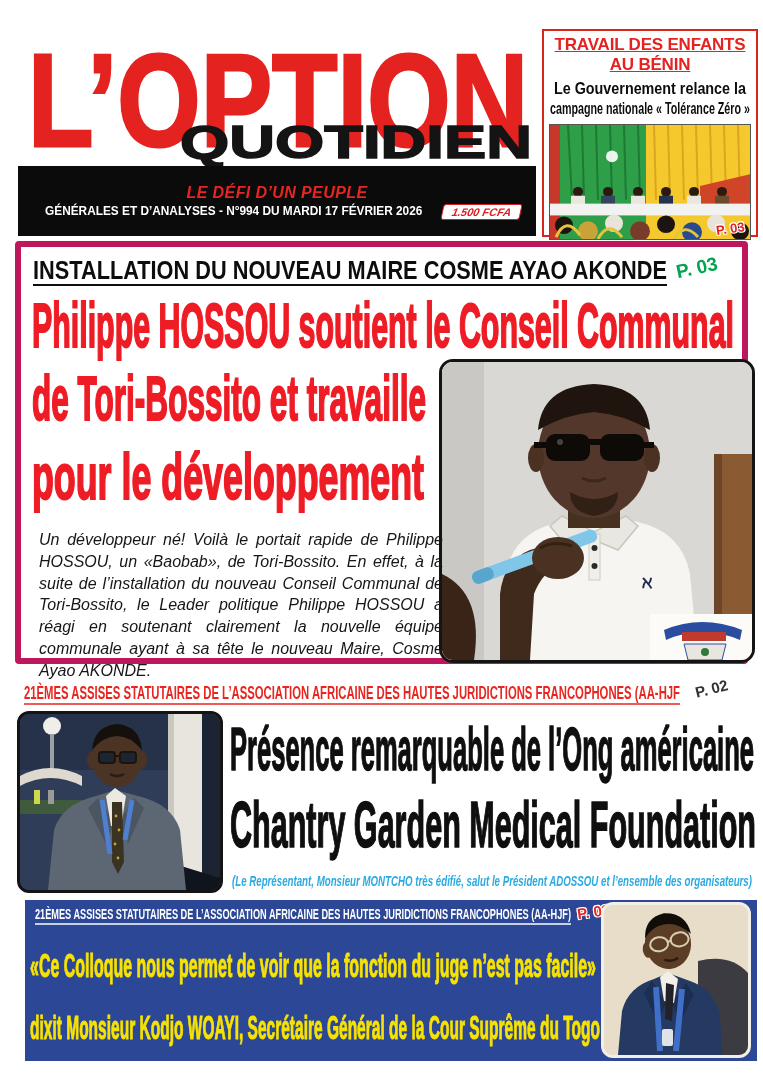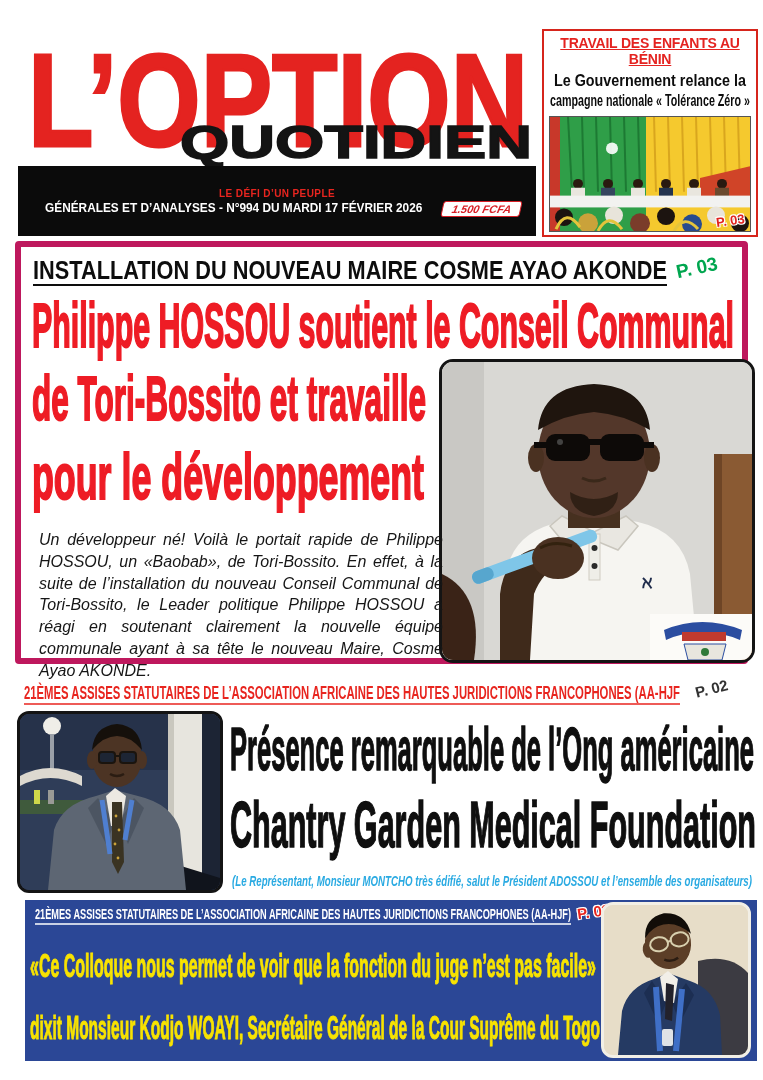--- a/index.html
+++ b/index.html
@@ -11,36 +11,36 @@
     padding-left:40px;
   }
   .abs { position:absolute; }
 
   
   .masthead-bar {
     left:18px; top:158px; width:518px; height:70px; background:#0b0b0b;
     display:flex; flex-direction:column; align-items:center; justify-content:center;
     gap:2px; padding-top:2px;
   }
-  .slogan { color:#e8251f; font-weight:bold; font-size:10px; letter-spacing:.4px; }
+  .slogan { color:#e8251f; font-style:italic; font-weight:bold; font-size:16px; letter-spacing:.4px; }
   .auth-line { color:#fff; font-weight:bold; font-size:12.6px; white-space:nowrap;
                display:inline-block; transform:scaleX(.94); }
   .edition-row { display:flex; align-items:flex-start; gap:8px; }
   .price-badge {
     display:inline-block; background:#ffffff; color:#d81f26; font-weight:bold;
     font-style:italic; font-size:11px; padding:1px 9px; border-radius:3px;
     transform:skewX(-12deg); border:1px solid #d81f26;
   }
 
   
   .topstory-box {
     left:542px; top:21px; width:216px; height:208px; background:#fff;
     border:2px solid #d6251c; padding:4px 4px 3px 4px; text-align:center;
   }
-  .topstory-kicker { color:#e42320; font-weight:bold; font-size:14px;
+  .topstory-kicker { color:#e42320; font-weight:bold; font-size:17px;
     text-decoration:underline; letter-spacing:-.2px; }
   .photo-frame { position:relative; overflow:hidden; }
   .pageref { font-weight:bold; white-space:nowrap; }
   .halo { text-shadow:-1px -1px 0 #fff,1px -1px 0 #fff,-1px 1px 0 #fff,1px 1px 0 #fff; }
 
   
   .main-box {
     left:15px; top:233px; width:733px; height:423px; background:#fff;
     border:6px solid #be185d; border-radius:4px;
   }

